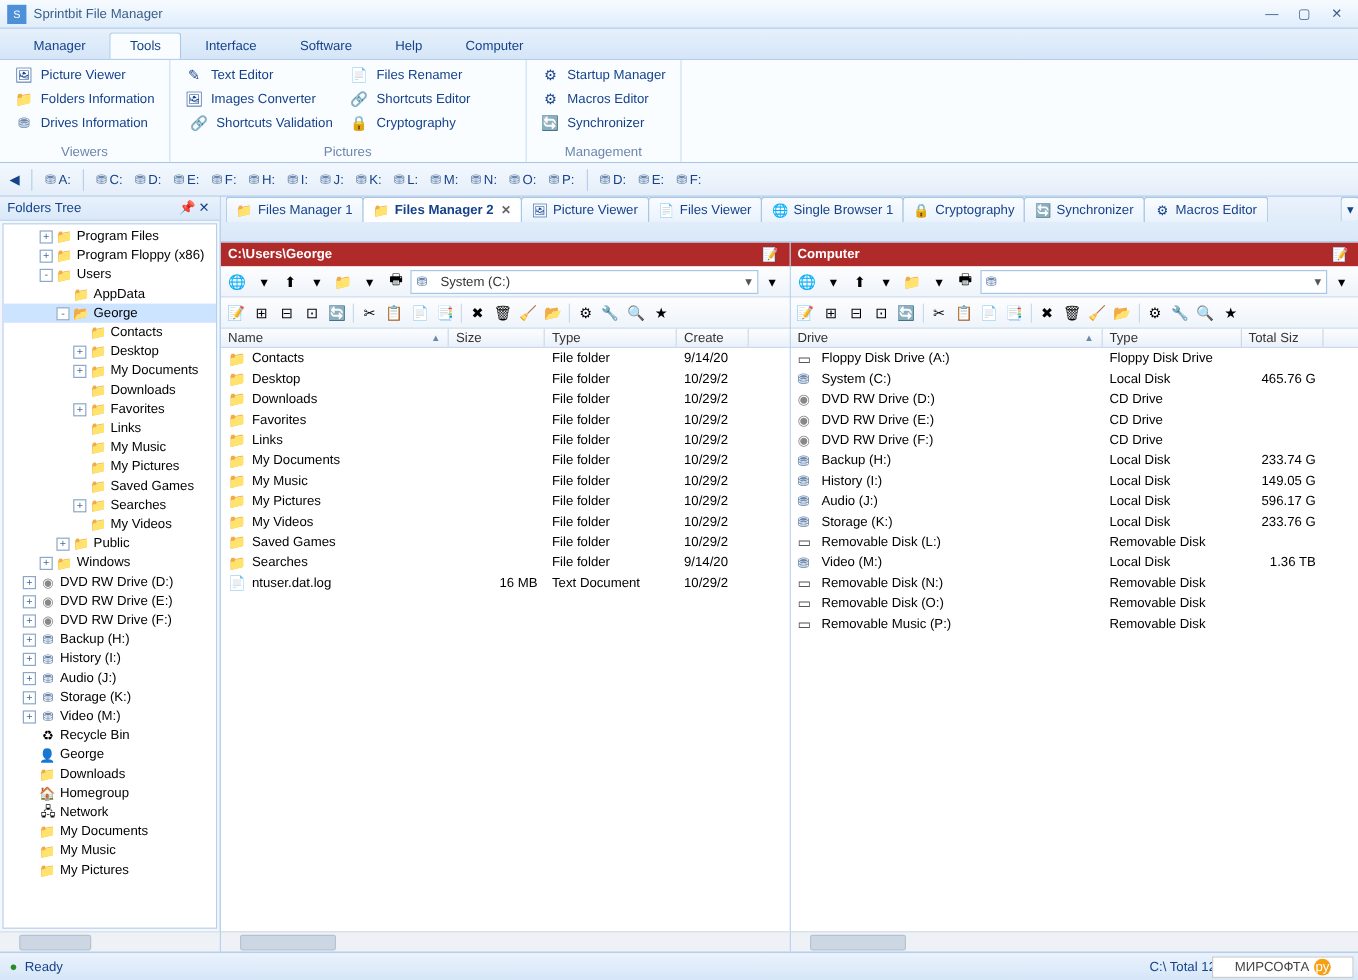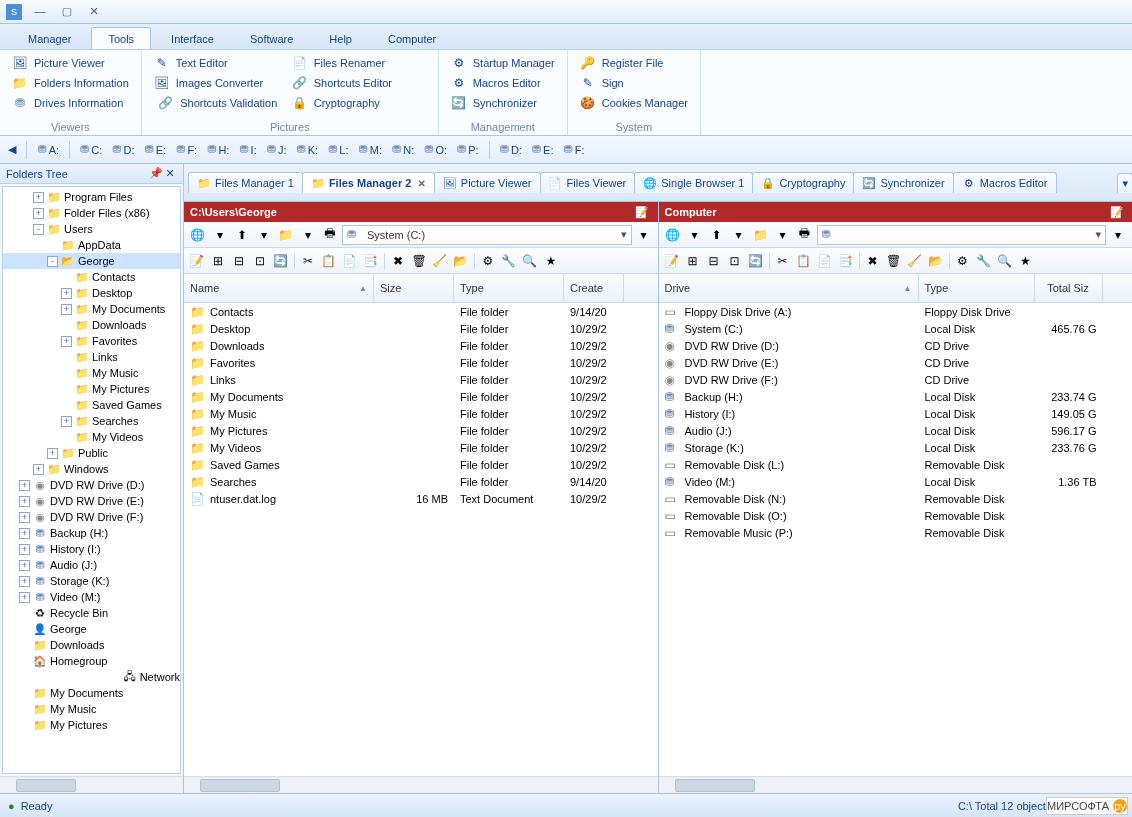--- a/index.html
+++ b/index.html
@@ -40,21 +40,21 @@
 .tree{flex:1;overflow:auto;background:#fff;border:1px solid #b7cfea;margin:2px;padding:2px 0;}
 .tree .tn{display:flex;align-items:center;height:16px;padding-left:2px;white-space:nowrap;cursor:default;}
 .tree .tn.sel{background:#cce4ff;}
 .tree .exp{width:11px;height:11px;border:1px solid #8ca8c8;display:inline-flex;align-items:center;justify-content:center;font-size:9px;margin-right:2px;color:#4a6a90;background:#fff;line-height:1;}
 .tree .noexp{width:11px;margin-right:2px;}
 .tree .ic{width:16px;height:14px;display:inline-flex;align-items:center;justify-content:center;font-size:11px;margin-right:2px;}
 
 
 .rightarea{flex:1;display:flex;flex-direction:column;}
 
-.doctabs{height:38px;background:linear-gradient(#eaf2fc,#d9e8f8);border-bottom:1px solid #a9c6e7;display:flex;align-items:center;padding-left:4px;gap:0;overflow:hidden;}
+.doctabs{height:38px;background:linear-gradient(#eaf2fc,#d9e8f8);border-bottom:1px solid #a9c6e7;display:flex;align-items:flex-start;padding-left:4px;gap:0;overflow:hidden;}
 .doctabs .dtab{display:flex;align-items:center;gap:4px;padding:3px 8px;border:1px solid #a9c6e7;border-bottom:none;background:linear-gradient(#f9fcff,#e9f2fc);color:#15428b;border-radius:3px 3px 0 0;margin-right:-1px;white-space:nowrap;cursor:default;}
 .doctabs .dtab.active{background:#fff;font-weight:bold;}
 .doctabs .dtab .dicn{width:14px;height:14px;display:inline-flex;align-items:center;justify-content:center;font-size:11px;}
 .doctabs .dtab .x{color:#666;font-size:10px;margin-left:2px;}
 .doctabs .sp{flex:1;}
 
 .panes{flex:1;display:flex;overflow:hidden;}
 .pane{flex:1;display:flex;flex-direction:column;border-right:1px solid #a9c6e7;min-width:0;}
 .pane:last-child{border-right:none;}
 
@@ -65,35 +65,35 @@
 .navbar{height:26px;background:linear-gradient(#fdfdfe,#eef4fb);border-bottom:1px solid #cadaec;display:flex;align-items:center;padding:0 4px;gap:2px;}
 .navbar .nbtn{width:20px;height:20px;display:inline-flex;align-items:center;justify-content:center;font-size:12px;cursor:default;}
 .navbar .combo{flex:1;height:20px;border:1px solid #a9c6e7;background:#fff;display:flex;align-items:center;padding:0 4px;color:#333;}
 .navbar .combo .ci{width:16px;margin-right:4px;}
 .navbar .combo .arr{margin-left:auto;color:#555;}
 
 .toolbar2{height:26px;background:linear-gradient(#fdfdfe,#eef4fb);border-bottom:1px solid #cadaec;display:flex;align-items:center;padding:0 4px;gap:3px;}
 .toolbar2 .tbtn{width:18px;height:18px;display:inline-flex;align-items:center;justify-content:center;font-size:12px;cursor:default;}
 .toolbar2 .tsep{width:1px;height:16px;background:#cadaec;margin:0 1px;}
 
-.listhdr{height:29px;background:linear-gradient(#fdfdfe,#e9f1fa);border-bottom:1px solid #cadaec;display:flex;}
+.listhdr{height:16px;background:linear-gradient(#fdfdfe,#e9f1fa);border-bottom:1px solid #cadaec;display:flex;}
 .listhdr .col{border-right:1px solid #cadaec;padding:3px 6px;color:#333;display:flex;align-items:center;cursor:default;justify-content:space-between;}
 .listhdr .col .sorticon{font-size:8px;color:#6a87ad;}
 
 .listbody{flex:1;overflow:auto;background:#fff;}
 .row{height:17px;display:flex;align-items:center;cursor:default;}
 .row .cell{padding:0 6px;white-space:nowrap;overflow:hidden;display:flex;align-items:center;gap:4px;}
 .row .ic{width:16px;font-size:12px;}
 
 .hscroll{height:17px;background:#eef1f5;border-top:1px solid #d5dde6;display:flex;align-items:center;}
 .hscroll .thumb{height:13px;background:#cdd7e3;border:1px solid #b5c2d2;border-radius:2px;margin:0 16px;}
 
 .statusbar{position:absolute;bottom:0;left:0;right:0;height:24px;background:linear-gradient(#eaf2fc,#d5e6f8);border-top:1px solid #a9c6e7;display:flex;align-items:center;padding:0 8px;color:#15428b;}
 .statusbar .sp{flex:1;}
-.watermark{position:absolute;right:4px;bottom:2px;background:#fff;border:1px solid #ccc;padding:1px 0;color:#444;display:flex;align-items:center;gap:4px;font-size:12px;}
+.watermark{position:absolute;right:4px;bottom:2px;background:#fff;border:1px solid #ccc;padding:1px 18px;color:#444;display:flex;align-items:center;gap:4px;font-size:12px;}
 .watermark .dot{width:14px;height:14px;border-radius:50%;background:#f7a014;color:#fff;display:flex;align-items:center;justify-content:center;}
 
 
 .i-folder::before{content:"📁";}
 .i-folder-open::before{content:"📂";}
 .i-drive::before{content:"⛃";color:#6a87ad;}
 .i-cd::before{content:"◉";color:#888;}
 .i-disk::before{content:"▭";color:#555;}
 .i-doc::before{content:"📄";}
 .i-pic::before{content:"🖼";}
@@ -110,20 +110,21 @@
 .i-lock::before{content:"🔒";}
 .i-cookie::before{content:"🍪";}
 .i-sd::before{content:"▮";color:#222;}
 .i-arrow::before{content:"▾";}
 </style>
 </head>
 <body>
 
 <div class="titlebar">
   <span class="logo">S</span>
+  <span class="title">Sprintbit File Manager</span>
   <span class="winbtns">
     <span>—</span>
     <span>▢</span>
     <span>✕</span>
   </span>
 </div>
 
 <div class="menubar" id="menubar">
     <span class="mtab">Manager</span>
     <span class="mtab active">Tools</span>
@@ -189,37 +190,20 @@
         <div class="ritem">
           <span class="ricon i-gear"></span>
           <span>Macros Editor</span>
         </div>
         <div class="ritem">
           <span class="ricon i-sync"></span>
           <span>Synchronizer</span>
         </div>
       </div>
       <div class="glabel">Management</div>
-    </div>
-    <div class="rgroup">
-      <div class="items">
-        <div class="ritem">
-          <span class="ricon i-key"></span>
-          <span>Register File</span>
-        </div>
-        <div class="ritem">
-          <span class="ricon i-edit"></span>
-          <span>Sign</span>
-        </div>
-        <div class="ritem">
-          <span class="ricon i-cookie"></span>
-          <span>Cookies Manager</span>
-        </div>
-      </div>
-      <div class="glabel">System</div>
     </div>
   </div>
 
 <div class="drivebar" id="drivebar">
   <span class="ditem">◀</span>
   <span class="sep"></span>
 <span class="ditem"><span class="i-drive"></span> A:</span>
     <span class="sep"></span>
     <span class="ditem"><span class="i-drive"></span> C:</span>
     <span class="ditem"><span class="i-drive"></span> D:</span>
@@ -251,21 +235,21 @@
     </div>
     <div class="tree" id="tree">
         <div class="tn" style="padding-left: 30px;">
           <span class="exp">+</span>
           <span class="ic i-folder"></span>
           <span>Program Files</span>
         </div>
         <div class="tn" style="padding-left: 30px;">
           <span class="exp">+</span>
           <span class="ic i-folder"></span>
-          <span>Folder Files (x86)</span>
+          <span>Program Floppy (x86)</span>
         </div>
         <div class="tn" style="padding-left: 30px;">
           <span class="exp">-</span>
           <span class="ic i-folder"></span>
           <span>Users</span>
         </div>
         <div class="tn" style="padding-left: 44px;">
           <span class="noexp"></span>
           <span class="ic i-folder"></span>
           <span>AppData</span>
@@ -393,21 +377,21 @@
         <div class="tn" style="padding-left: 16px;">
           <span class="noexp"></span>
           <span class="ic i-folder"></span>
           <span>Downloads</span>
         </div>
         <div class="tn" style="padding-left: 16px;">
           <span class="noexp"></span>
           <span class="ic i-home"></span>
           <span>Homegroup</span>
         </div>
-        <div class="tn" style="padding-left: 16px; justify-content: flex-end;">
+        <div class="tn" style="padding-left: 16px;">
           <span class="noexp"></span>
           <span class="ic i-net"></span>
           <span>Network</span>
         </div>
         <div class="tn" style="padding-left: 16px;">
           <span class="noexp"></span>
           <span class="ic i-folder"></span>
           <span>My Documents</span>
         </div>
         <div class="tn" style="padding-left: 16px;">
@@ -681,21 +665,21 @@
             <span class="tbtn">★</span>
           </div>
           <div class="listhdr">
             <div class="col" style="width: 260px;">
               <span>Drive</span>
               <span class="sorticon">▲</span>
             </div>
             <div class="col" style="width: 116px;">
               <span>Type</span>
             </div>
-            <div class="col" style="width: 68px; justify-content: center;">
+            <div class="col" style="width: 68px;">
               <span>Total Siz</span>
             </div>
           </div>
           <div class="listbody">
             <div class="row">
               <span class="cell" style="width:260px">
                 <span class="ic i-disk"></span>
                 <span>Floppy Disk Drive (A:)</span>
               </span>
               <span class="cell" style="width:116px">Floppy Disk Drive</span>

